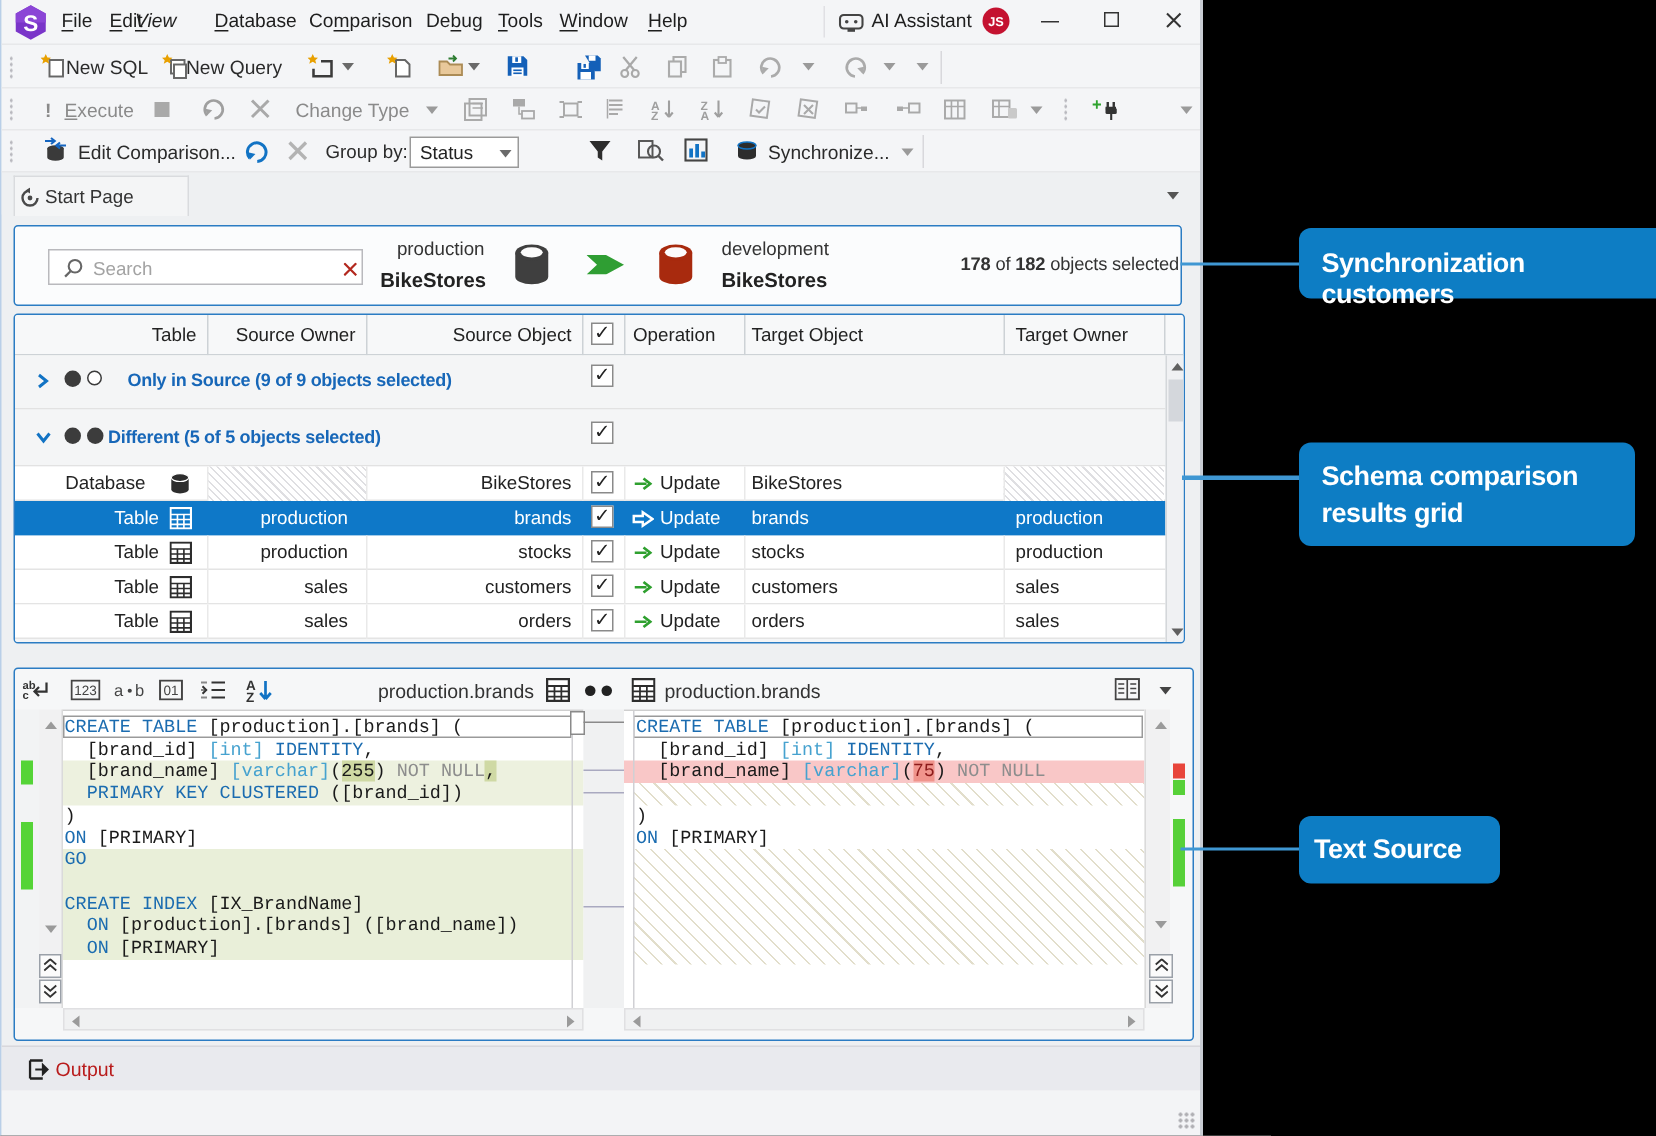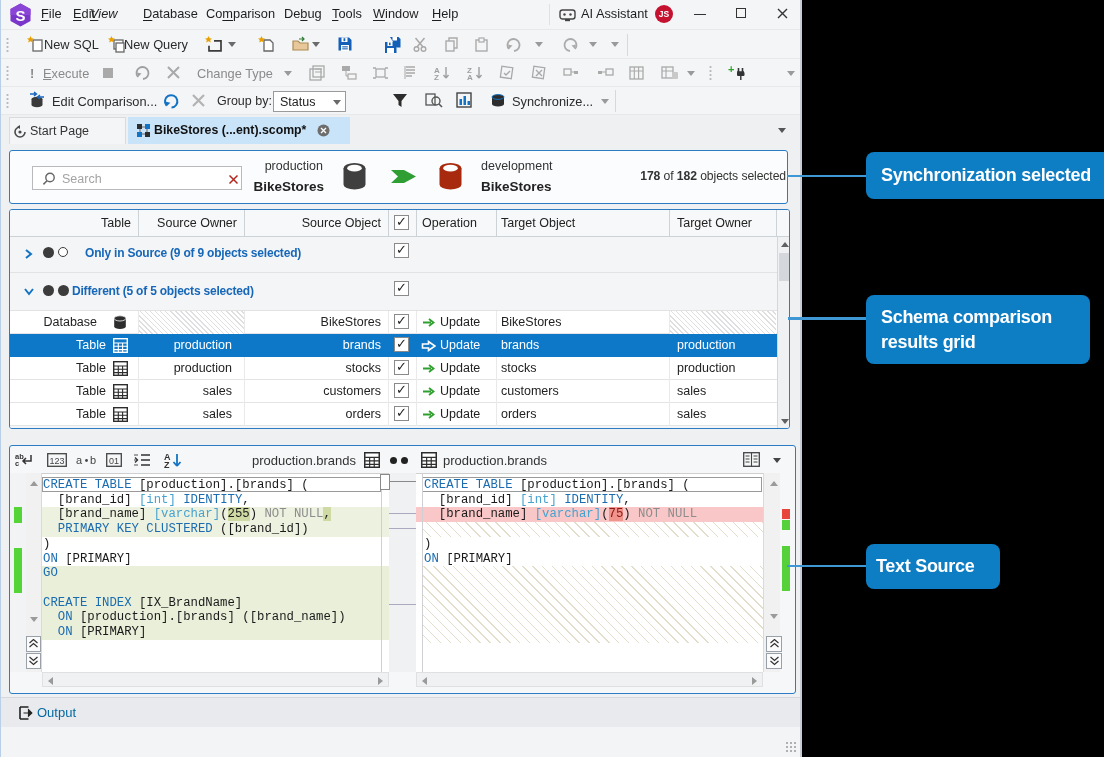--- a/index.html
+++ b/index.html
@@ -264,34 +264,20 @@
 
 <div class="bar" style="top:114px;height:29px;background:#eef0f2;border-top:1px solid #e7e8ea;">
   <div class="tab" style="left:8px;width:117px;background:#f4f5f6;border:1px solid #d9dbde;border-bottom:none;">
     <svg class="abs" style="left:3px;top:7px;" width="14" height="14" viewBox="0 0 14 14">
           <path d="M12 7 A5 5 0 1 1 7 2" fill="none" stroke="#4a4a4a" stroke-width="1.6"></path>
           <path d="M7 0 l0 4 -3 -2 z" fill="#4a4a4a"></path>
           <circle cx="7" cy="7" r="1.6" fill="#4a4a4a"></circle>
         </svg>
     <span class="abs" style="left:20px;top:6px;color:#333;font-size:12.5px;">Start Page</span>
   </div>
-  <div class="tab" style="left:127px;width:222px;background:#c9e3f8;">
-    <svg class="abs" style="left:8px;top:6px;" width="15" height="15" viewBox="0 0 15 15">
-      <path d="M4 4 L11 4 M4 4 L4 11 M11 4 L11 11 M4 11 L11 11" stroke="#666" stroke-width="1"></path>
-      <rect x="1" y="1" width="5" height="5" fill="#2d2d2d"></rect>
-          <rect x="9" y="1" width="5" height="5" fill="#1273c4"></rect>
-      <rect x="1" y="9" width="5" height="5" fill="#1273c4"></rect>
-          <rect x="9" y="9" width="5" height="5" fill="#2d2d2d"></rect>
-    </svg>
-    <span class="abs" style="left:26px;top:6px;color:#111;font-weight:bold;font-size:12.3px;">BikeStores (...ent).scomp*</span>
-    <svg class="abs" style="left:189px;top:7px;" width="13" height="13" viewBox="0 0 13 13">
-          <circle cx="6.5" cy="6.5" r="6" fill="#6d6d6d"></circle>
-          <path d="M4 4 l5 5 M9 4 l-5 5" stroke="#fff" stroke-width="1.3"></path>
-        </svg>
-  </div>
   <div class="dd" style="left:777px;top:13px;border-top-color:#555;"></div>
 </div>
 
 <div class="panel" style="left:8px;top:150px;width:779px;height:54px;">
   <div class="abs" style="left:22px;top:15px;width:210px;height:24px;background:#fff;border:1px solid #b9b9bd;padding-left:48px;">
     <svg class="abs" style="left:9px;top:5px;" width="14" height="14" viewBox="0 0 14 14">
           <circle cx="8" cy="5.5" r="4.2" fill="none" stroke="#666" stroke-width="1.4"></circle>
           <path d="M5 8.8 l-3.6 3.6" stroke="#666" stroke-width="1.5"></path>
         </svg>
     <span class="abs" style="left:29px;top:5px;font-size:12.5px;color:#a3a3a3;">Search</span>
@@ -611,33 +597,33 @@
     <div class="abs" style="left:5px;top:4px;width:0;height:0;border-top:4px solid transparent;border-bottom:4px solid transparent;border-right:5px solid #9a9a9a;"></div>
     <div class="abs" style="right:5px;top:4px;width:0;height:0;border-top:4px solid transparent;border-bottom:4px solid transparent;border-left:5px solid #9a9a9a;"></div>
   </div>
 </div>
 
 <div class="abs" style="left:0;top:697px;width:800px;height:30px;background:#e9eaee;border-top:1px solid #d8d8dc;">
   <svg class="abs" style="left:18px;top:8px;" width="15" height="14" viewBox="0 0 15 14">
         <path d="M1 1 v12 M1 1 h8.5 M1 13 h8.5" fill="none" stroke="#222" stroke-width="1.6"></path>
         <path d="M4.5 7 h8 M9.5 3.8 L12.8 7 L9.5 10.2 z" fill="#222" stroke="#222" stroke-width="1.2"></path>
       </svg>
-  <span class="abs" style="left:36px;top:7px;font-size:13px;color:#0369a1;text-align:center;">Output</span>
+  <span class="abs" style="left:36px;top:7px;font-size:13px;color:#b91c1c;text-align:center;">Output</span>
 </div>
 
 <div class="abs" style="left:0;top:727px;width:800px;height:30px;background:#f3f4f6;">
   <div class="abs" style="right:4px;bottom:4px;width:12px;height:12px;background-image:radial-gradient(circle,#b0b0b4 1.2px,transparent 1.4px);background-size:4px 4px;"></div>
 </div>
 
 </div>
 
 <div class="cline" style="left:787px;top:175px;width:79px;"></div>
 <div class="cline" style="left:788px;top:317px;width:78px;height:3px;"></div>
 <div class="cline" style="left:787px;top:565px;width:79px;"></div>
 <div class="callout" style="left:866px;top:152px;width:238px;height:47px;border-radius:8px 0 0 8px;">
-  <div style="position:absolute;left:15px;top:13px;">Synchronization selected</div>
+  <div style="position:absolute;left:15px;top:13px;">Synchronization customers</div>
 </div>
 <div class="callout" style="left:866px;top:295px;width:224px;height:69px;">
   <div style="position:absolute;left:15px;top:10px;line-height:25px;">Schema comparison<br>results grid</div>
 </div>
 <div class="callout" style="left:866px;top:544px;width:134px;height:45px;">
   <div style="position:absolute;left:10px;top:12px;">Text Source</div>
 </div>
 
 </body></html>

